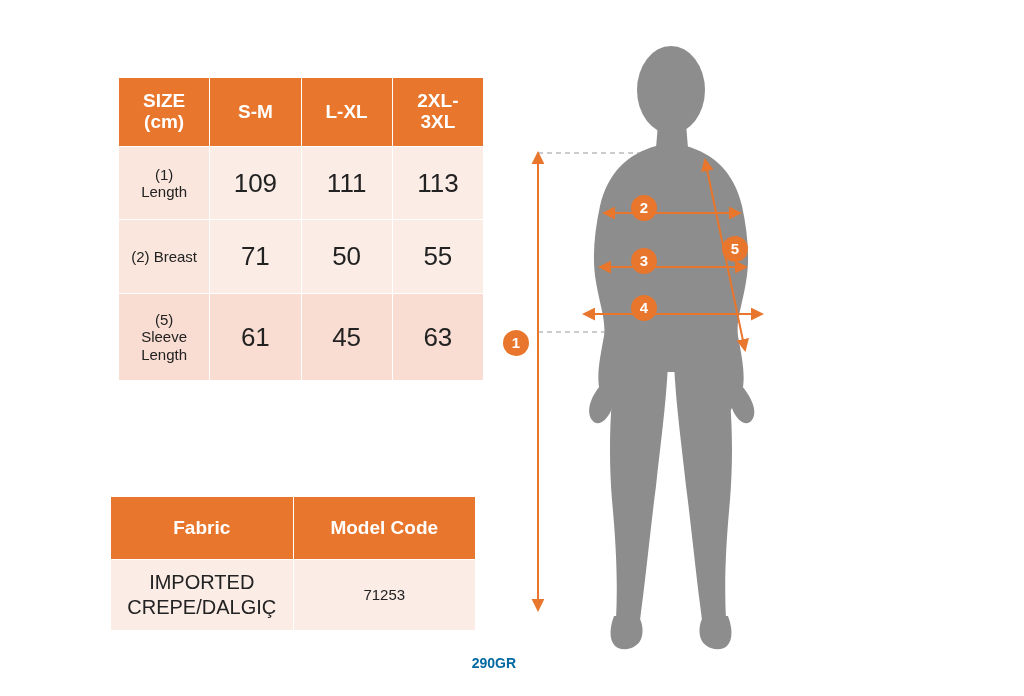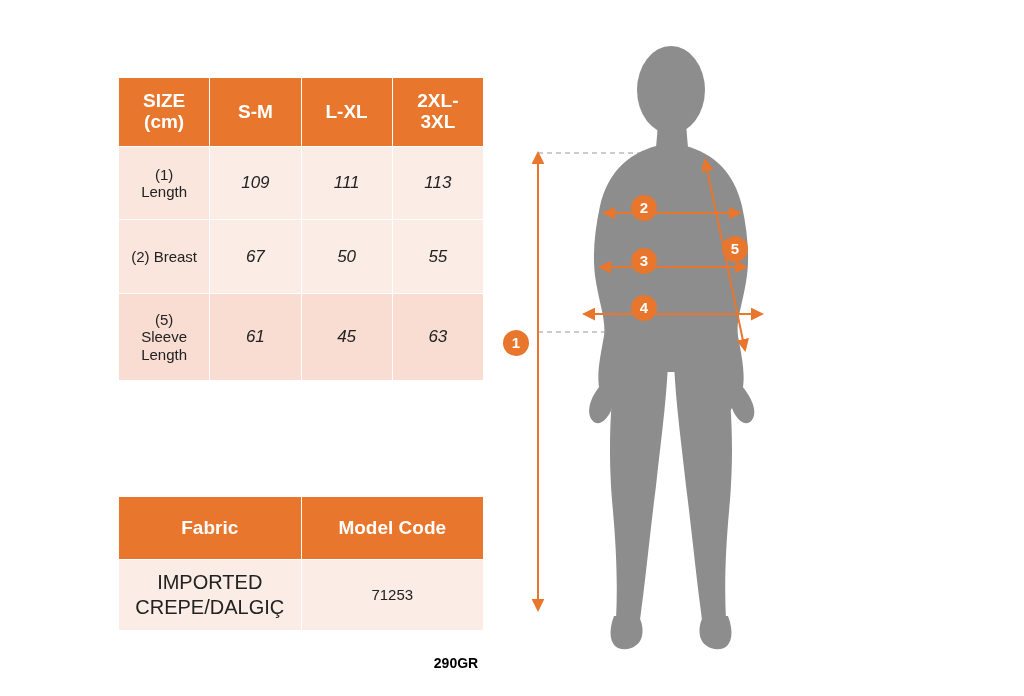--- a/index.html
+++ b/index.html
@@ -49,40 +49,39 @@
     background: #fae6dd;
     color: #222222;
     font-size: 15px;
     font-weight: normal;
     line-height: 1.15;
     width: 92px;
   }
   #size-table tbody td.val {
     background: #fbece6;
     color: #222222;
-    font-size: 17px;
-    font-style: italic;
+    font-size: 26px;
   }
   #size-table tbody tr.r-alt td.val {
     background: #f9ddd2;
   }
   #size-table tbody tr.r-alt td.rowlabel {
     background: #f9ddd2;
   }
 
   .row-length td { height: 64px; }
   .row-breast td { height: 65px; }
   .row-waist  td { height: 65px; }
   .row-hip    td { height: 65px; }
   .row-sleeve td { height: 78px; }
 
   
   #footer-table {
     position: absolute;
-    left: 118px;
+    left: 110px;
     top: 496px;
     width: 366px;
     border-collapse: collapse;
     table-layout: fixed;
   }
   #footer-table td {
     border: 1px solid #ffffff;
     text-align: center;
     vertical-align: middle;
   }
@@ -100,23 +99,23 @@
     height: 68px;
     line-height: 1.25;
   }
   #footer-table tr.body td.code { font-size: 15px; }
 
   #gram-label {
     position: absolute;
     left: 396px;
     top: 655px;
     width: 120px;
-    text-align: center;
+    text-align: right;
     font-size: 14px;
-    color: #000000;
+    color: #0369a1;
     font-weight: bold;
   }
 
   
   #figure-area {
     position: absolute;
     left: 500px;
     top: 20px;
     width: 524px;
     height: 660px;
@@ -165,21 +164,21 @@
         <td class="rowlabel">
           <div>(1)</div>
           <div>Length</div>
         </td>
         <td class="val">109</td>
         <td class="val">111</td>
         <td class="val">113</td>
       </tr>
       <tr class="row-breast">
         <td class="rowlabel">(2) Breast</td>
-        <td class="val">67</td>
+        <td class="val">71</td>
         <td class="val">50</td>
         <td class="val">55</td>
       </tr>
       <tr class="row-sleeve r-alt">
         <td class="rowlabel">
           <div>(5)</div>
           <div>Sleeve</div>
           <div>Length</div>
         </td>
         <td class="val">61</td>

